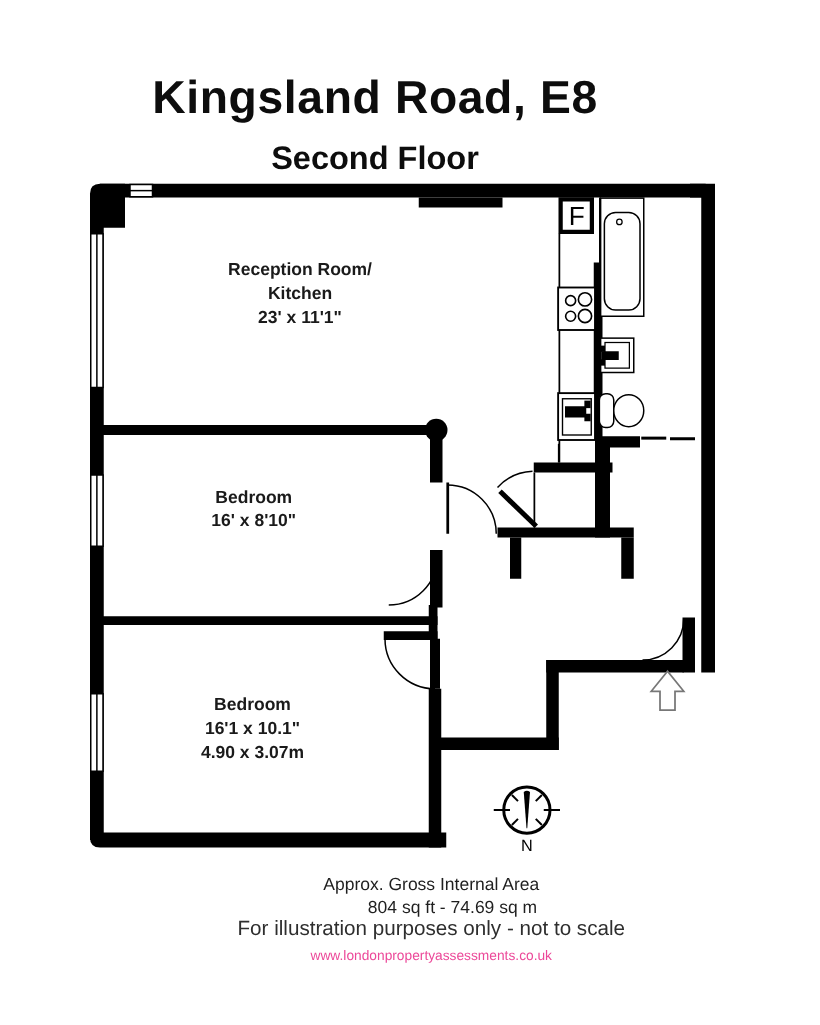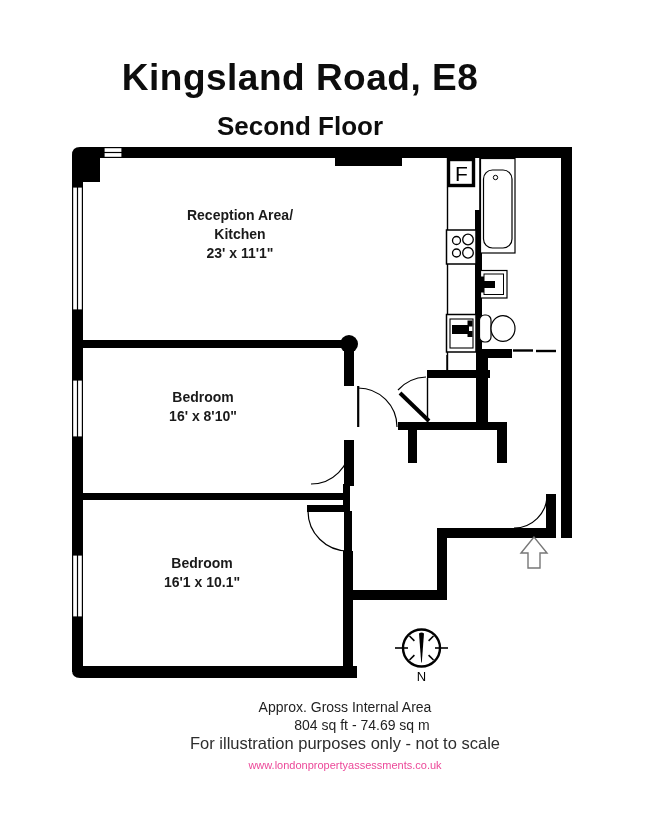--- a/index.html
+++ b/index.html
@@ -187,33 +187,34 @@
         <line x1="414.4" y1="640.9" x2="409.5" y2="636"></line>
         <line x1="428.6" y1="655.1" x2="433.5" y2="660"></line>
         <line x1="414.4" y1="655.1" x2="409.5" y2="660"></line>
       </g>
       <path d="M419,633.5 Q421.5,631.5 424,633.5 L421.8,662.5 L421.2,662.5 Z" fill="#000000"></path>
       <text x="421.5" y="681" font-size="13" fill="#000000" text-anchor="middle">N</text>
     </g>
   </svg>
 
   <div class="room-label" id="label-reception">
-    <div>Reception Area/</div>
+    <div>Reception Room/</div>
     <div>Kitchen</div>
     <div>23' x 11'1"</div>
   </div>
 
   <div class="room-label" id="label-bedroom1">
     <div>Bedroom</div>
     <div>16' x 8'10"</div>
   </div>
 
   <div class="room-label" id="label-bedroom2">
     <div>Bedroom</div>
     <div>16'1 x 10.1"</div>
+    <div>4.90 x 3.07m</div>
   </div>
 
   <div class="footer-line" id="footer-1">Approx. Gross Internal Area</div>
   <div class="footer-line" id="footer-2">804 sq ft - 74.69 sq m</div>
   <div class="footer-line" id="footer-3">For illustration purposes only - not to scale</div>
   <div class="footer-line" id="footer-4">www.londonpropertyassessments.co.uk</div>
 
 </div>
 
 </body></html>

